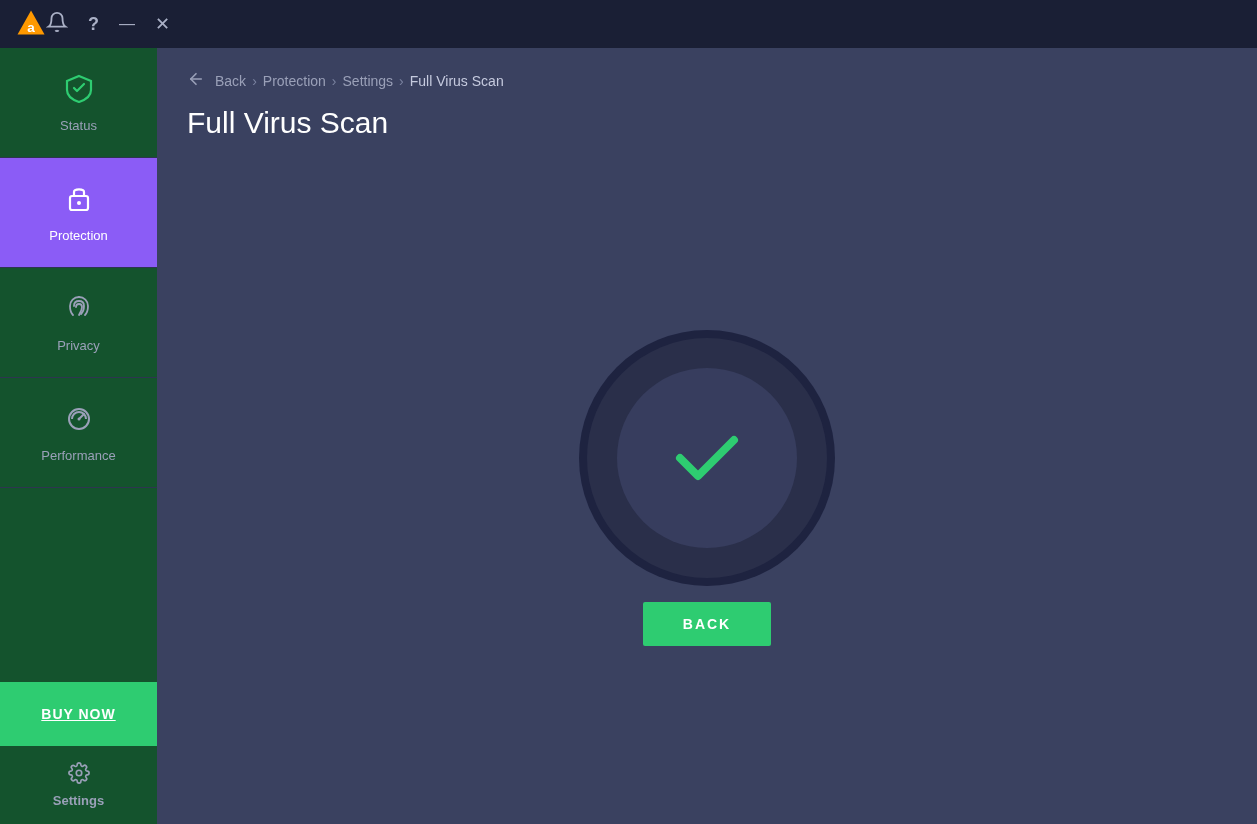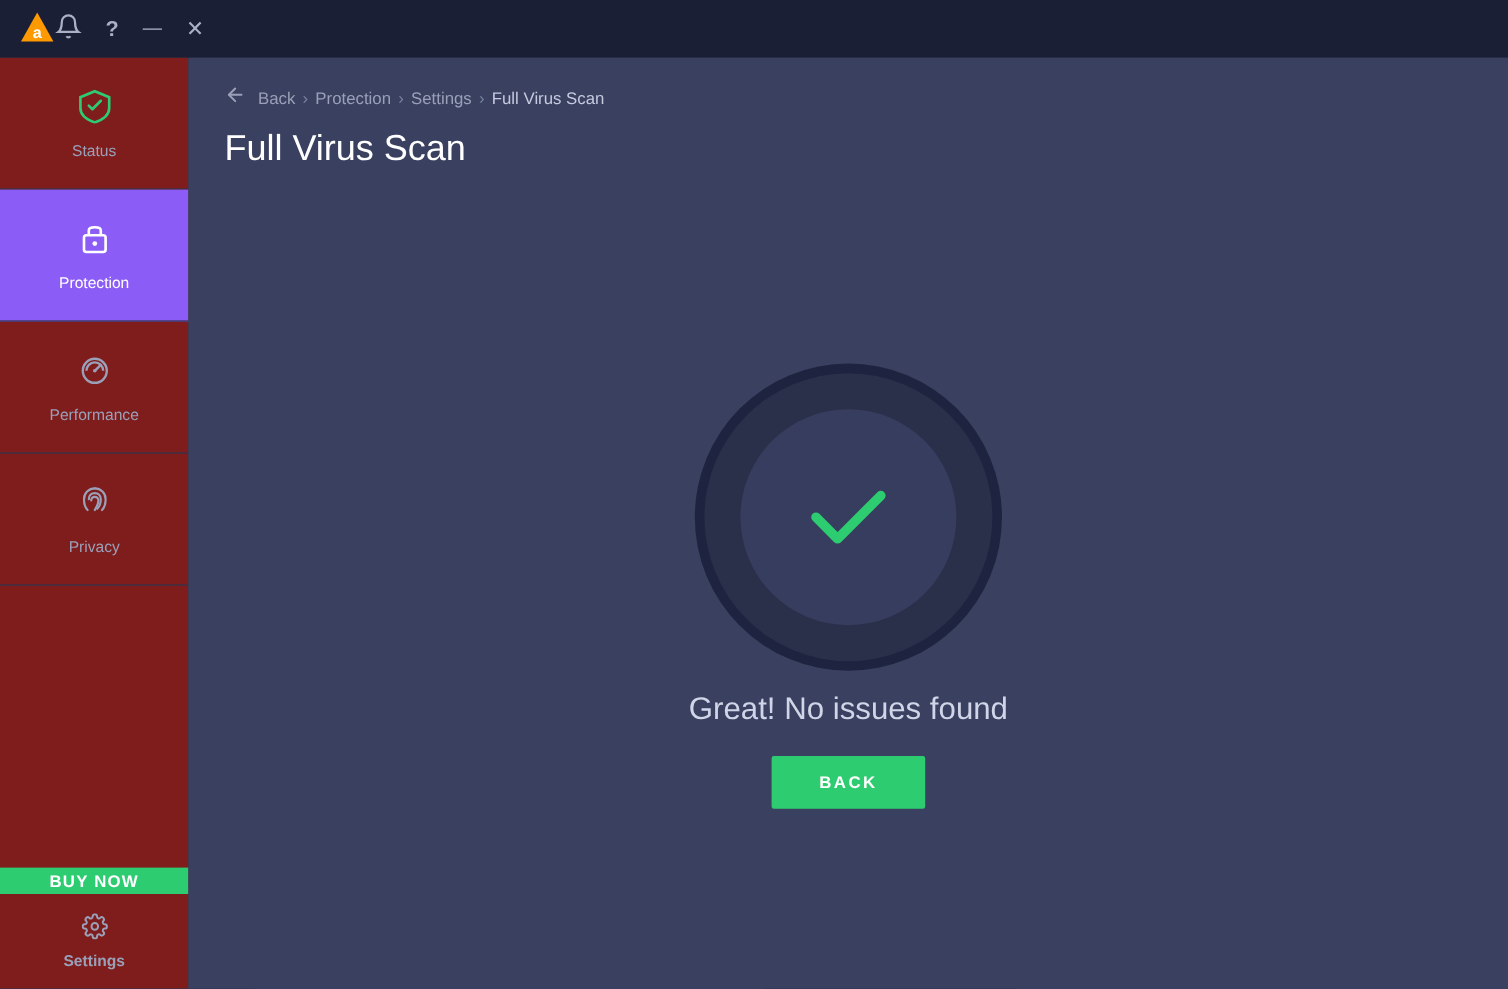--- a/index.html
+++ b/index.html
@@ -42,21 +42,21 @@
     
     #main-layout {
       display: flex;
       flex: 1;
       overflow: hidden;
     }
 
     
     #sidebar {
       width: 157px;
-      background: #7f1d1d;
+      background: #14532d;
       display: flex;
       flex-direction: column;
       flex-shrink: 0;
     }
 
     .sidebar-item {
       display: flex;
       flex-direction: column;
       align-items: center;
       justify-content: center;
@@ -80,23 +80,24 @@
     }
 
     .sidebar-spacer { flex: 1; }
 
     .buy-now-btn {
       background: #2ecc71;
       color: #ffffff;
       font-size: 14px;
       font-weight: 700;
       text-align: center;
-      padding: 3px;
+      padding: 24px;
       cursor: pointer;
       letter-spacing: 1px;
+      text-decoration: underline;
     }
 
     .settings-item {
       display: flex;
       flex-direction: column;
       align-items: center;
       justify-content: center;
       padding: 16px 10px;
       cursor: pointer;
       color: #9aa0b8;
@@ -277,40 +278,40 @@
           <rect x="6" y="13" width="18" height="14" rx="2" fill="none" stroke="#ffffff" stroke-width="2.2"></rect>
           <path d="M10 13 V9 C10 5.5 20 5.5 20 9 V13" fill="none" stroke="#ffffff" stroke-width="2.2"></path>
           <circle cx="15" cy="20" r="2" fill="#ffffff"></circle>
         </svg>
       </div>
       <span class="item-label">Protection</span>
     </div>
 
     <div class="sidebar-item">
       <div class="item-icon">
+        <svg class="privacy-fingerprint" viewBox="0 0 30 30" fill="none">
+          <path d="M15 4 C10 4 6 8 6 13 C6 17 7 20 9 22" stroke="#9aa0b8" stroke-width="1.8" fill="none" stroke-linecap="round"></path>
+          <path d="M15 4 C20 4 24 8 24 13 C24 17 23 20 21 22" stroke="#9aa0b8" stroke-width="1.8" fill="none" stroke-linecap="round"></path>
+          <path d="M10 13 C10 10 12 8 15 8 C18 8 20 10 20 13 C20 16 19 19 17 21" stroke="#9aa0b8" stroke-width="1.8" fill="none" stroke-linecap="round"></path>
+          <path d="M12 14 C12 12.3 13.3 11 15 11 C16.7 11 18 12.3 18 14 C18 17 16 20 15 22" stroke="#9aa0b8" stroke-width="1.8" fill="none" stroke-linecap="round"></path>
+        </svg>
+      </div>
+      <span class="item-label">Privacy</span>
+    </div>
+
+    <div class="sidebar-item">
+      <div class="item-icon">
         <svg class="perf-gauge" viewBox="0 0 30 30" fill="none">
           <circle cx="15" cy="16" r="10" stroke="#9aa0b8" stroke-width="2" fill="none"></circle>
           <path d="M8 16 A7 7 0 0 1 22 16" stroke="#9aa0b8" stroke-width="2" fill="none"></path>
           <line x1="15" y1="16" x2="20" y2="11" stroke="#9aa0b8" stroke-width="2" stroke-linecap="round"></line>
           <circle cx="15" cy="16" r="1.5" fill="#9aa0b8"></circle>
         </svg>
       </div>
       <span class="item-label">Performance</span>
-    </div>
-
-    <div class="sidebar-item">
-      <div class="item-icon">
-        <svg class="privacy-fingerprint" viewBox="0 0 30 30" fill="none">
-          <path d="M15 4 C10 4 6 8 6 13 C6 17 7 20 9 22" stroke="#9aa0b8" stroke-width="1.8" fill="none" stroke-linecap="round"></path>
-          <path d="M15 4 C20 4 24 8 24 13 C24 17 23 20 21 22" stroke="#9aa0b8" stroke-width="1.8" fill="none" stroke-linecap="round"></path>
-          <path d="M10 13 C10 10 12 8 15 8 C18 8 20 10 20 13 C20 16 19 19 17 21" stroke="#9aa0b8" stroke-width="1.8" fill="none" stroke-linecap="round"></path>
-          <path d="M12 14 C12 12.3 13.3 11 15 11 C16.7 11 18 12.3 18 14 C18 17 16 20 15 22" stroke="#9aa0b8" stroke-width="1.8" fill="none" stroke-linecap="round"></path>
-        </svg>
-      </div>
-      <span class="item-label">Privacy</span>
     </div>
 
     <div class="sidebar-spacer"></div>
 
     <div class="buy-now-btn">BUY NOW</div>
 
     <div class="settings-item">
       <div class="item-icon">
         <svg width="22" height="22" viewBox="0 0 24 24" fill="none" stroke="#9aa0b8" stroke-width="1.8">
           <circle cx="12" cy="12" r="3"></circle>
@@ -345,21 +346,20 @@
     <div id="center-content">
 
       <div class="scan-circle-outer">
         <div class="scan-circle-inner">
           <svg class="check-svg" viewBox="0 0 90 90">
             <polyline points="18,45 36,63 72,27" stroke="#2ecc71" stroke-width="8" fill="none" stroke-linecap="round" stroke-linejoin="round"></polyline>
           </svg>
         </div>
       </div>
 
-      <div class="result-text">Great! No issues found</div>
 
       <button class="back-button">BACK</button>
 
     </div>
 
   </div>
 
 </div>
 
 </body></html>

